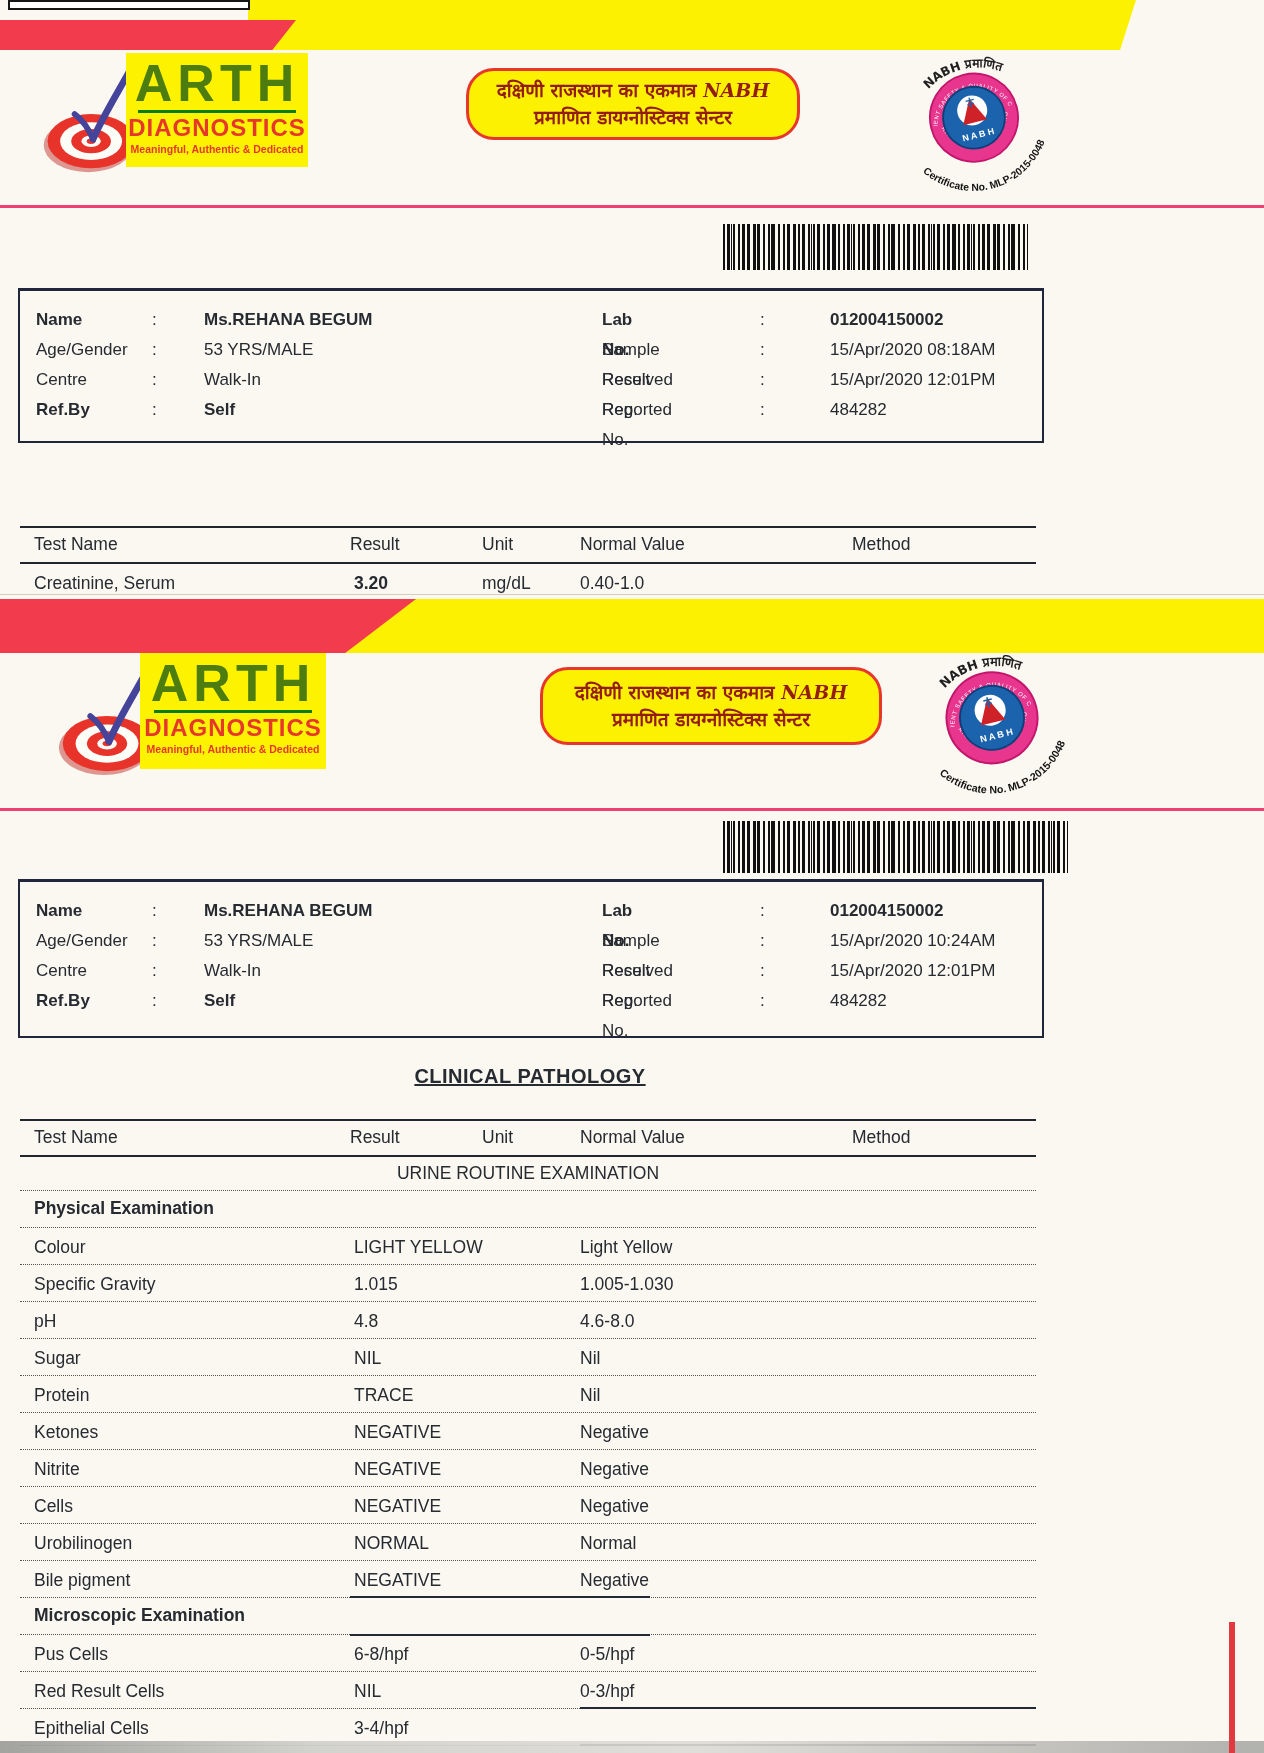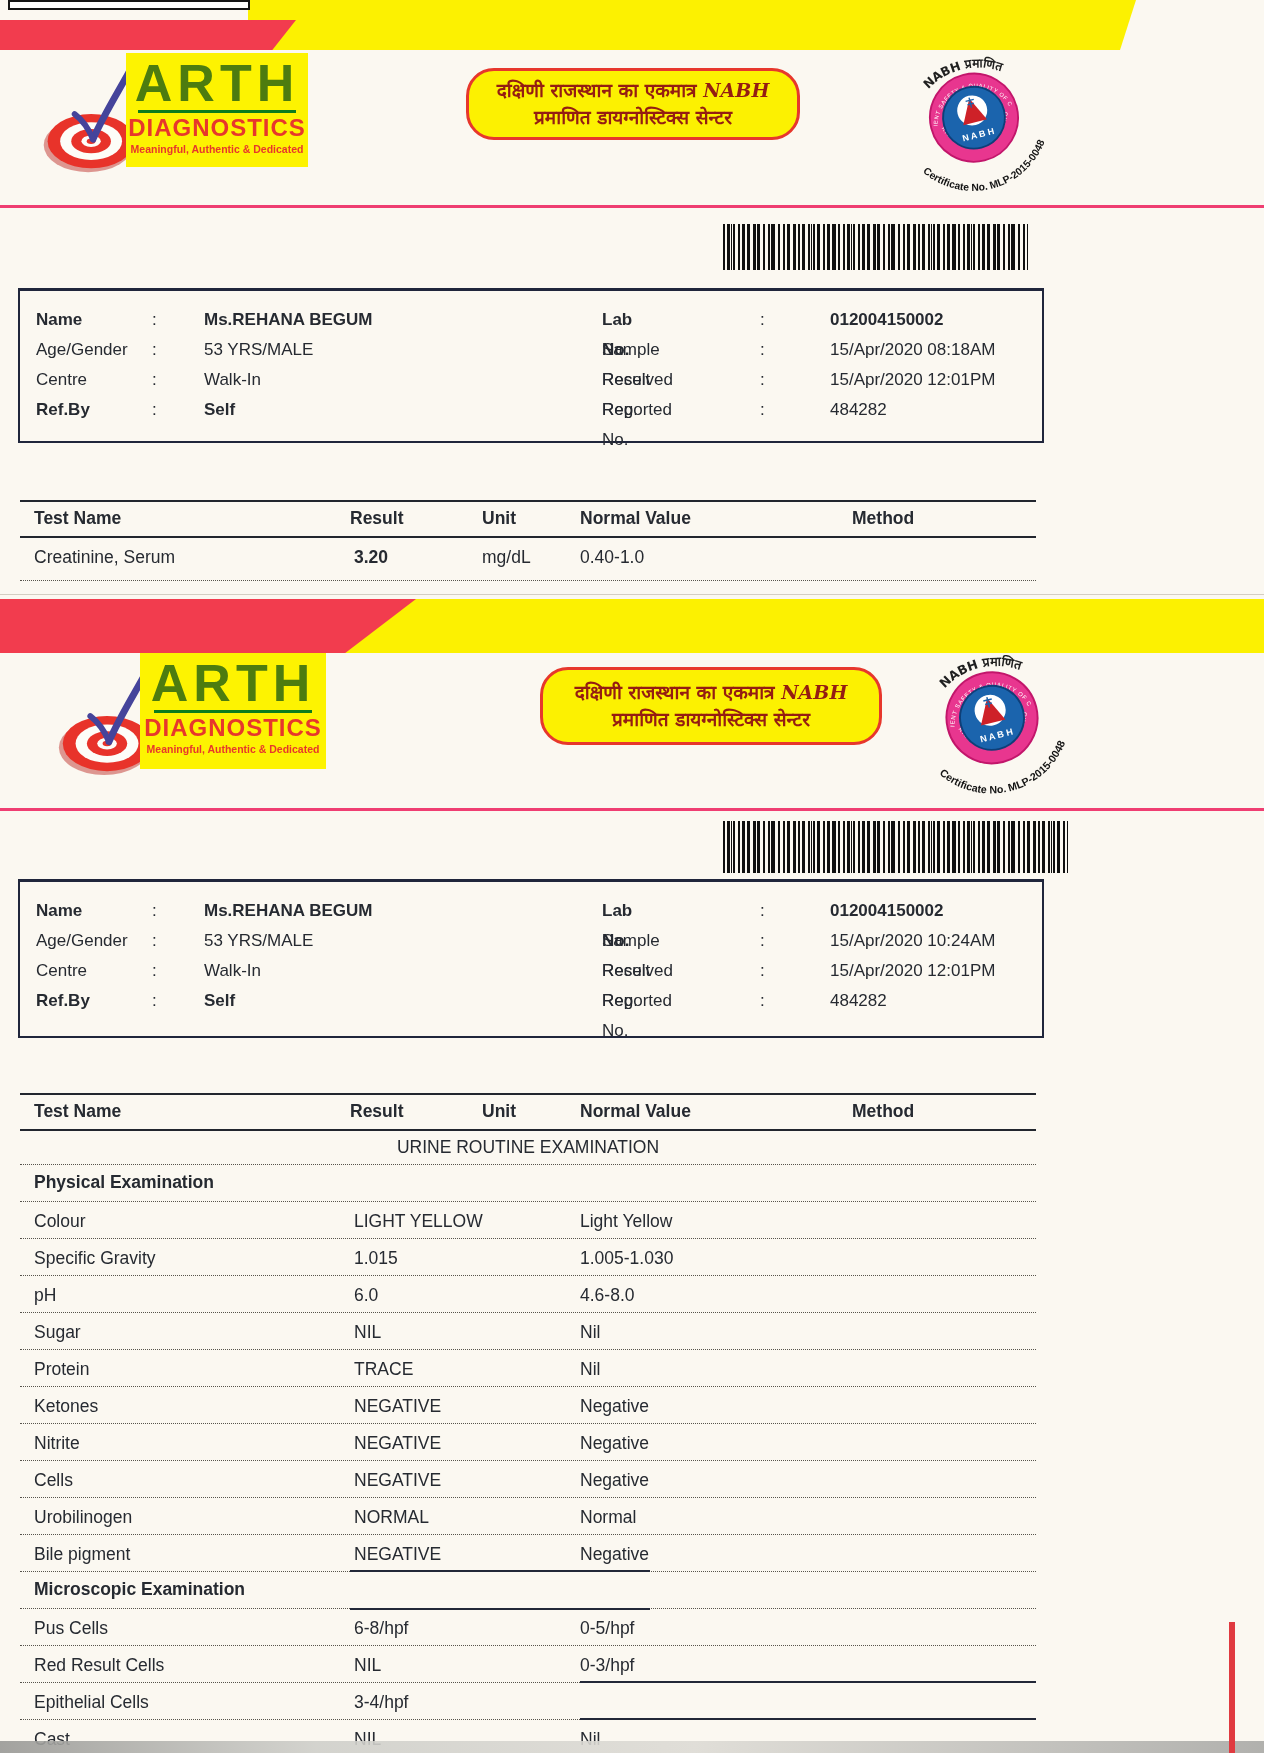--- a/index.html
+++ b/index.html
@@ -77,21 +77,21 @@
   .b{font-weight:bold;}
 
   
   .sec-title{position:absolute;left:0;width:1060px;text-align:center;font-size:20px;font-weight:bold;letter-spacing:.5px;}
   .page1 .sec-title{top:474px;}
   .page2 .sec-title{top:470px;}
   .sec-title span{text-decoration:underline;}
   .tbl{position:absolute;left:20px;width:1016px;font-size:17.5px;}
   .page1 .tbl{top:500px;}
   .page2 .tbl{top:498px;}
-  .thead{position:relative;height:34px;border-top:2px solid #22262e;border-bottom:2px solid #22262e;font-weight:bold;}
+  .thead{position:relative;height:34px;border-top:2px solid #22262e;border-bottom:2px solid #22262e;font-weight:normal;margin-top:26px;}
   .thead span{position:absolute;top:6px;}
   .col-name{left:14px;}  .col-result{left:330px;}  .col-unit{left:462px;}
   .col-normal{left:560px;} .col-method{left:832px;}
   .trow{position:relative;border-bottom:1.5px dotted #57544c;}
   .page1 .trow{height:42px;}
   .page2 .trow{height:36px;}
   .trow span{position:absolute;top:9px;white-space:nowrap;}
   .c-name{left:14px;} .c-result{left:334px;text-align:center;} .c-unit{left:462px;} .c-normal{left:560px;}
   .r-bold .c-result{font-weight:bold;}
   .trow-center{position:relative;height:33px;line-height:33px;text-align:center;font-weight:normal;border-bottom:1.5px dotted #57544c;}
@@ -317,20 +317,21 @@
           <span class="p-value">15/Apr/2020 12:01PM</span>
         </div>
       <div class="prow">
           <span class="p-label">Reg. No.</span>
           <span class="p-colon">:</span>
           <span class="p-value">484282</span>
         </div>
     </div>
   </div>
 
+  <div class="sec-title"><span>CLINICAL PATHOLOGY</span></div>
 
   <div class="tbl">
     <div class="thead">
       <span class="col-name">Test Name</span>
       <span class="col-result">Result</span>
       <span class="col-unit">Unit</span>
       <span class="col-normal">Normal Value</span>
       <span class="col-method">Method</span>
     </div>
     <div class="trow-center">URINE ROUTINE EXAMINATION</div>
@@ -344,21 +345,21 @@
         <span class="c-result">LIGHT YELLOW</span>
         <span class="c-normal">Light Yellow</span>
       </div>
     <div class="trow">
         <span class="c-name">Specific Gravity</span>
         <span class="c-result">1.015</span>
         <span class="c-normal">1.005-1.030</span>
       </div>
     <div class="trow">
         <span class="c-name">pH</span>
-        <span class="c-result">6.0</span>
+        <span class="c-result">4.8</span>
         <span class="c-normal">4.6-8.0</span>
       </div>
     <div class="trow">
         <span class="c-name">Sugar</span>
         <span class="c-result">NIL</span>
         <span class="c-normal">Nil</span>
       </div>
     <div class="trow">
         <span class="c-name">Protein</span>
         <span class="c-result">TRACE</span>

